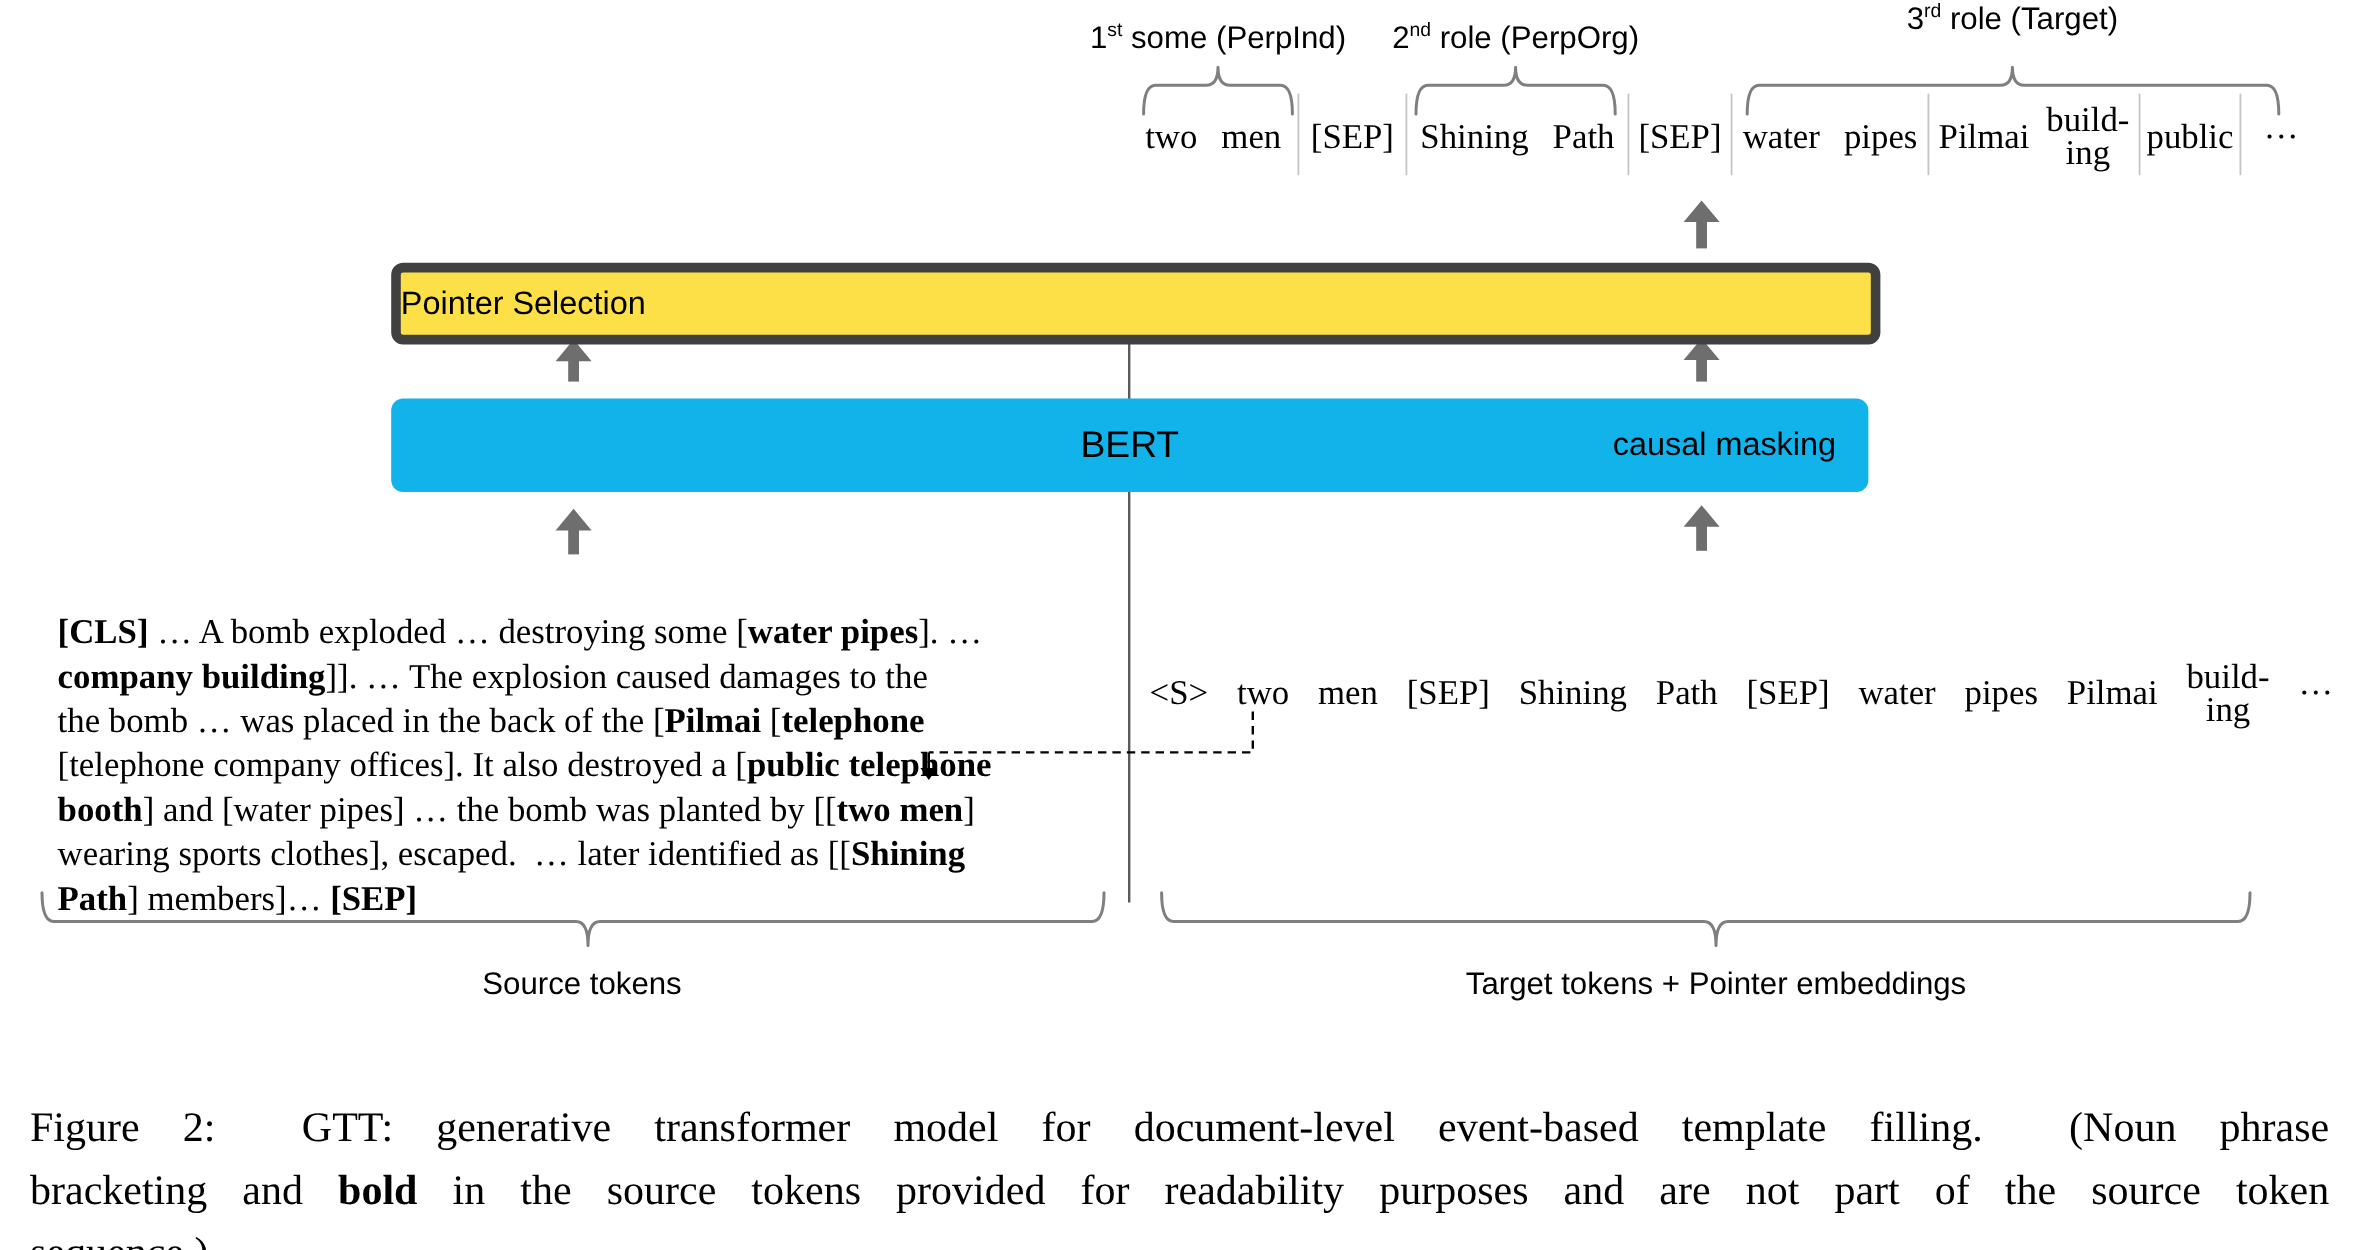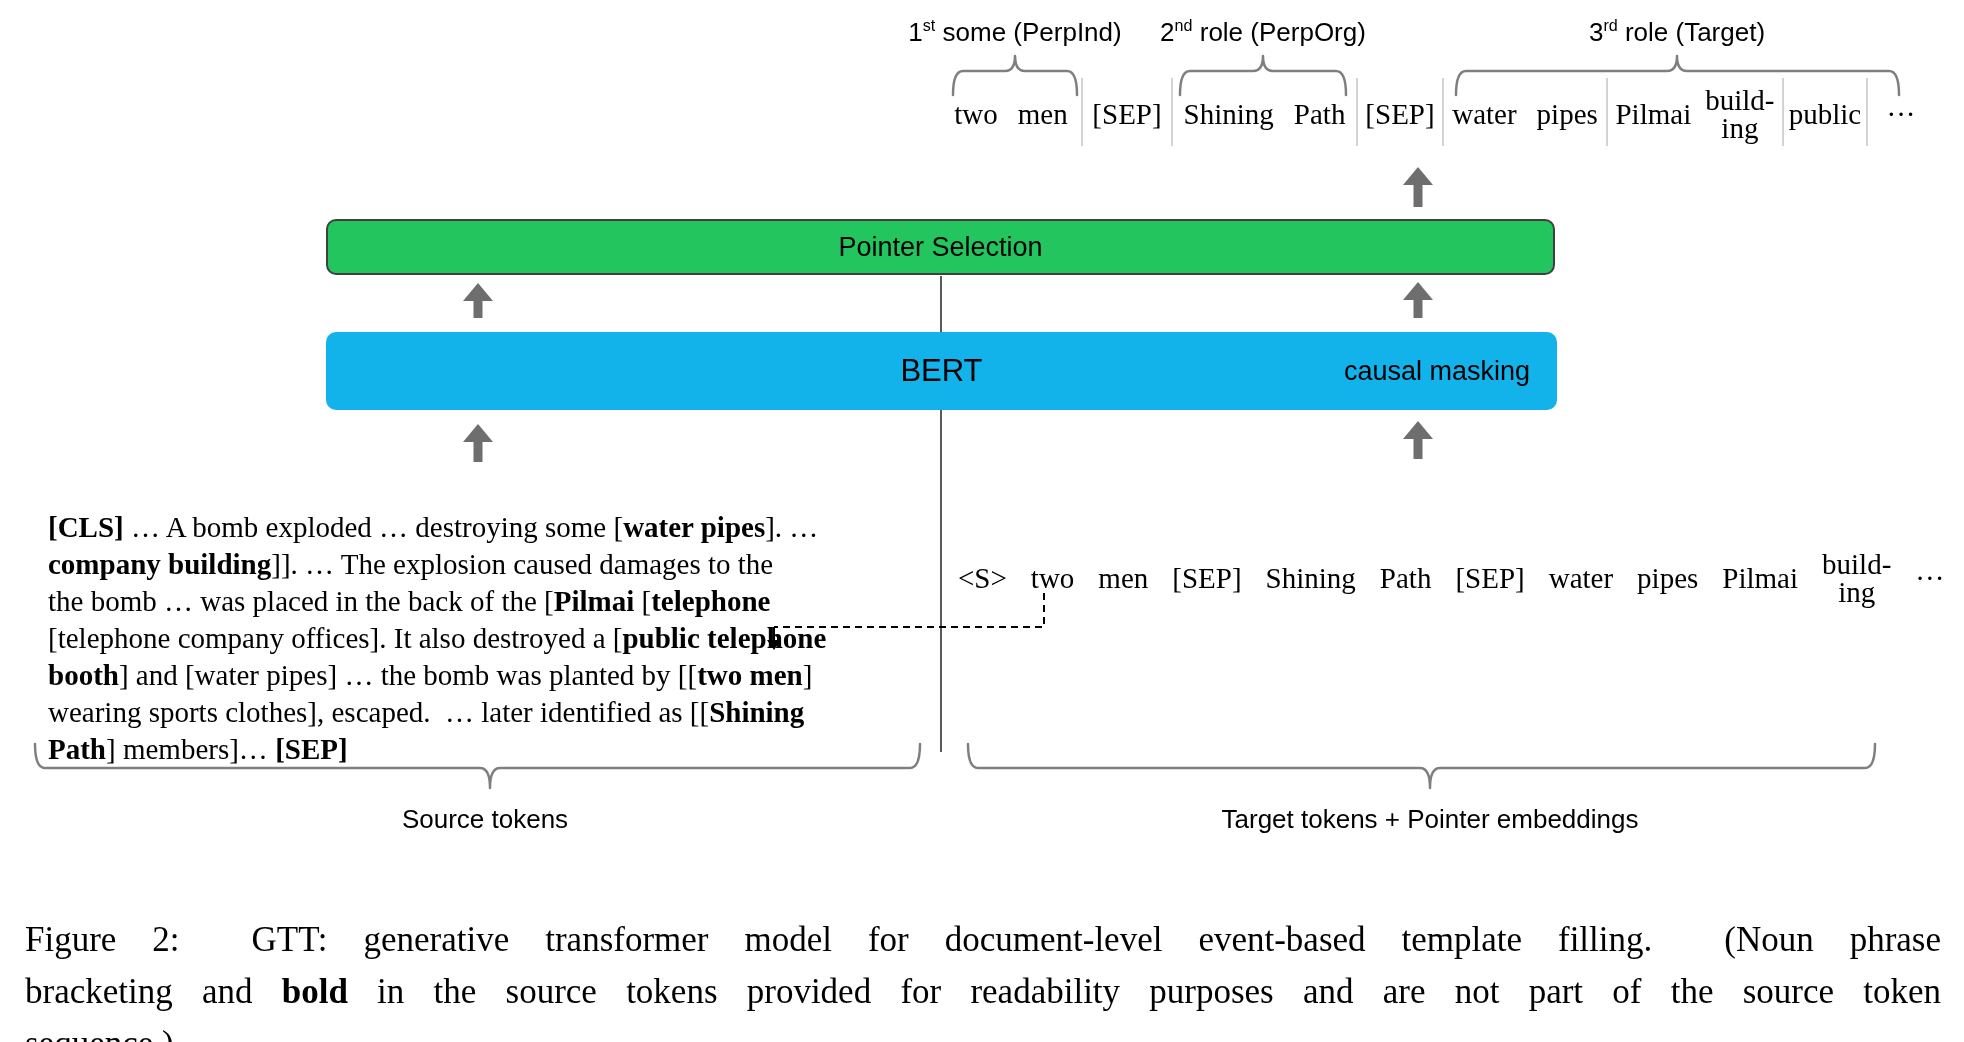--- a/index.html
+++ b/index.html
@@ -5,22 +5,22 @@
   html,body{margin:0;padding:0;background:#ffffff;}
   #canvas{position:relative;width:1964px;height:1042px;background:#ffffff;overflow:hidden;
           font-family:"Liberation Sans",sans-serif;color:#000;}
   #overlay{position:absolute;left:0;top:0;width:1964px;height:1042px;pointer-events:none;}
   .role-label{position:absolute;transform:translateX(-50%);white-space:nowrap;
               font-size:26px;font-family:"Liberation Sans",sans-serif;}
   .role-label sup{font-size:62%;}
   .tok-group{position:absolute;display:flex;align-items:center;justify-content:center;
              font-family:"Liberation Serif",serif;font-size:29px;white-space:nowrap;}
   .stacked{display:flex;flex-direction:column;align-items:center;line-height:28px;}
-  .pointer-box{position:absolute;background:#22c55e;border:2px solid #404040;border-radius:10px;
-               display:flex;align-items:center;justify-content:center;font-size:27px;}
+  .pointer-box{position:absolute;background:#fde047;border:8px solid #404040;border-radius:10px;
+               display:flex;align-items:center;font-size:27px;}
   .bert-box{position:absolute;border-radius:10px;display:flex;align-items:center;justify-content:center;}
   .bert-label{font-size:31px;}
   .mask-label{position:absolute;top:50%;transform:translate(-50%,-50%);font-size:27px;white-space:nowrap;}
   .src-text{position:absolute;font-family:"Liberation Serif",serif;font-size:29px;line-height:37px;margin-top:23px;}
   .src-line{white-space:pre;}
   .tgt-row{position:absolute;display:flex;align-items:center;gap:24px;
            font-family:"Liberation Serif",serif;font-size:29px;white-space:nowrap;}
   .b{font-weight:bold;}
   .bottom-label{position:absolute;transform:translateX(-50%);white-space:nowrap;font-size:26px;text-align:right;}
   .caption{position:absolute;font-family:"Liberation Serif",serif;font-size:35px;line-height:52px;}
@@ -57,21 +57,21 @@
       <polygon points="1403,439 1433,439 1418,421" fill="#6E6E6E"></polygon>
       <rect x="1413.5" y="437" width="9" height="22" fill="#6E6E6E"></rect>
       <path d="M 1044 593 L 1044 627 L 774 627" fill="none" stroke="#000000" stroke-width="2" stroke-dasharray="7 5"></path>
       <line x1="774" y1="627" x2="774" y2="642" stroke="#000000" stroke-width="2"></line>
       <polygon points="767,640 781,640 774,650" fill="#000000"></polygon>
     </svg>
 
   <div id="role-labels">
       <div class="role-label" style="left: 1015px; top: 16px;"><span>1</span><sup>st</sup><span> some (PerpInd)</span></div>
       <div class="role-label" style="left: 1263px; top: 16px;"><span>2</span><sup>nd</sup><span> role (PerpOrg)</span></div>
-      <div class="role-label" style="left: 1677px; top: 16px;"><span>3</span><sup>rd</sup><span> role (Target)</span></div>
+      <div class="role-label" style="left: 1677px; top: 0;"><span>3</span><sup>rd</sup><span> role (Target)</span></div>
     </div>
 
   <div id="output-tokens">
       <div class="tok-group" style="left: 940px; width: 142px; top: 82px; height: 64px; gap: 20px;">
         <span>two</span>
         <span>men</span>
       </div>
       <div class="tok-group" style="left: 1082px; width: 90px; top: 82px; height: 64px; gap: 20px;">
         <span>[SEP]</span>
       </div>

